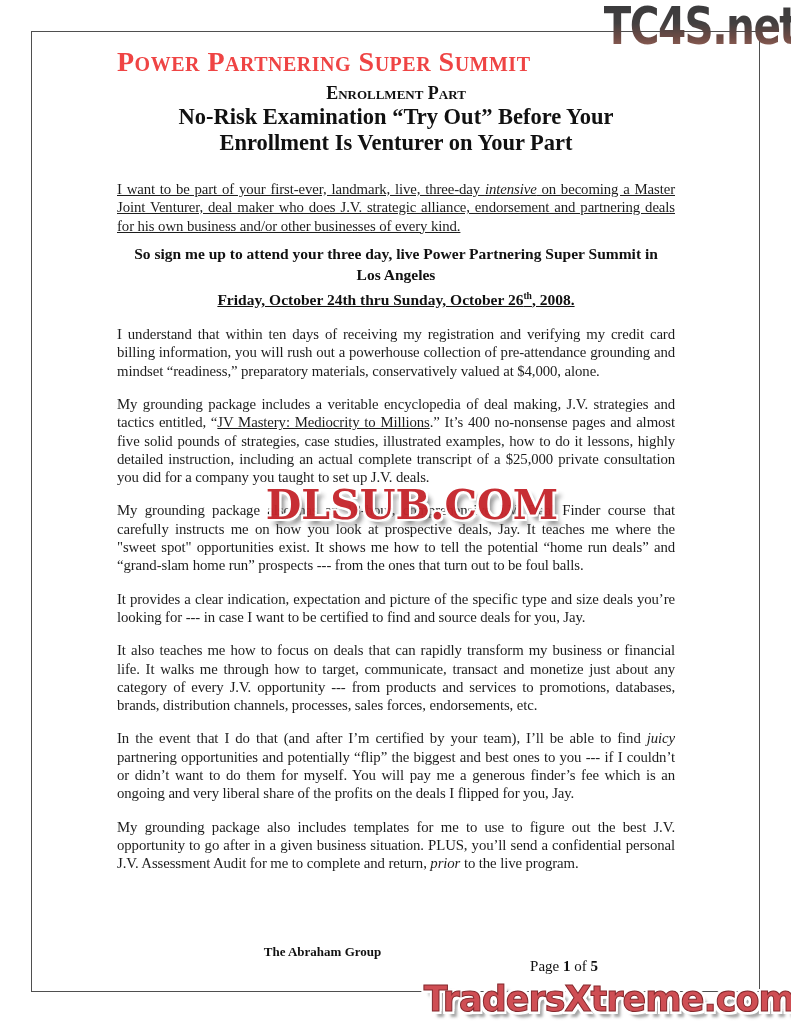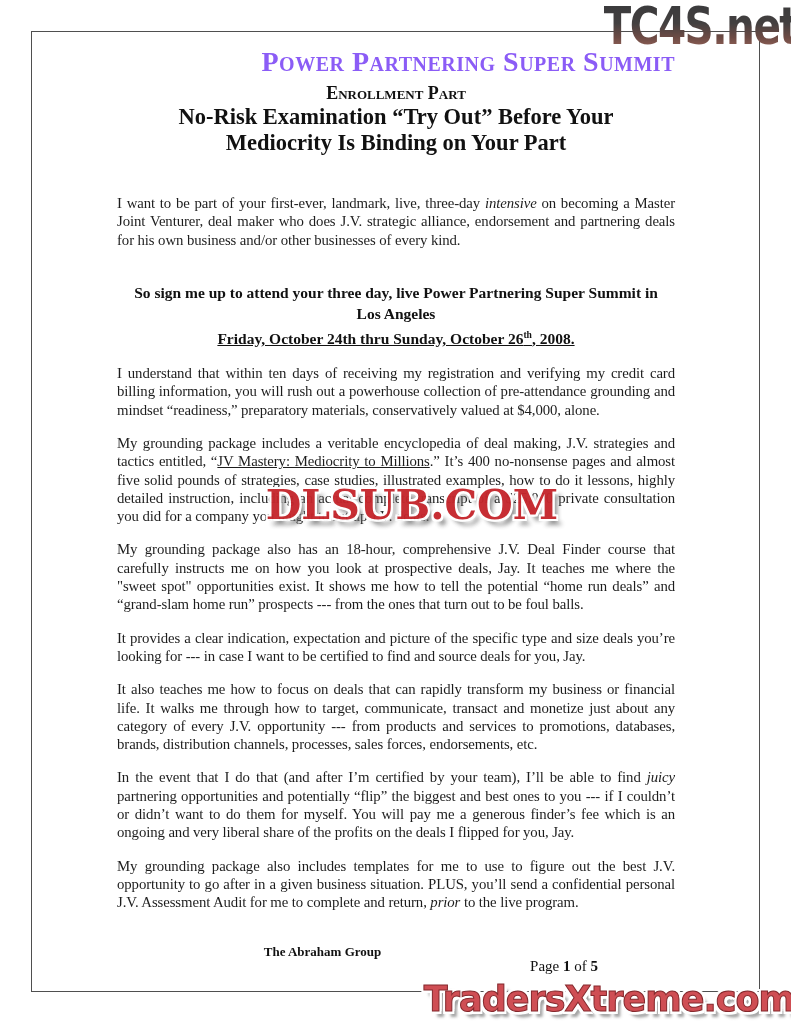--- a/index.html
+++ b/index.html
@@ -9,37 +9,37 @@
   }
   .frame{
     position:absolute;left:31px;top:31px;width:727px;height:959px;
     border:1px solid #4f4f4f;z-index:1;
   }
   .content{
     position:absolute;left:117px;top:46px;width:558px;z-index:2;
   }
   h1.title{
     font-size:28px;line-height:32px;font-weight:bold;font-variant:small-caps;
-    text-align:right;margin:0;letter-spacing:0.5px;color:#8b5cf6;
+    text-align:left;margin:0;letter-spacing:0.5px;color:#ef4444;
   }
   h2.subtitle{
     font-size:18px;line-height:22px;font-weight:bold;font-variant:small-caps;
     text-align:center;margin:4px 0 0 0;color:#111;
   }
   .tagline{
     font-size:22.5px;line-height:26px;font-weight:bold;text-align:center;color:#111;
   }
   p.body-p{
     font-size:14.8px;line-height:18.3px;text-align:justify;margin:15px 0 0 0;
     letter-spacing:-0.1px;
   }
-  p.body-p.first{margin-top:38px;}
+  p.body-p.first{margin-top:24px;text-decoration:underline;}
   .center-block{
     font-size:15.5px;line-height:21px;font-weight:bold;text-align:center;
-    margin:33px 0 0 0;color:#111;
+    margin:8px 0 0 0;color:#111;
   }
   .date-line{text-decoration:underline;}
   .seg-i{font-style:italic;}
   .seg-u{text-decoration:underline;}
   .seg-b{font-weight:bold;}
   .seg-sup{font-size:0.62em;vertical-align:super;}
   
   .wm-top{
     position:absolute;top:0px;right:-6px;z-index:6;
     font-family:"DejaVu Sans", sans-serif;font-weight:900;font-size:52px;line-height:52px;
@@ -87,21 +87,21 @@
 
 <div class="frame"></div>
 
 <div class="wm-top">TC4S.net</div>
 
 <div class="content">
   <h1 class="title">Power Partnering Super Summit</h1>
   <h2 class="subtitle">Enrollment Part</h2>
   <div class="tagline">
     <div>No-Risk Examination “Try Out” Before Your</div>
-    <div>Mediocrity Is Binding on Your Part</div>
+    <div>Enrollment Is Venturer on Your Part</div>
   </div>
 
   <p class="body-p first"><span>I want to be part of your first-ever, landmark, live, three-day </span><span class="seg-i">intensive</span><span> on becoming a Master Joint Venturer, deal maker who does J.V. strategic alliance, endorsement and partnering deals for his own business and/or other businesses of every kind.</span></p>
 
   <div class="center-block">
     <div>So sign me up to attend your three day, live Power Partnering Super Summit in</div>
     <div>Los Angeles</div>
     <div class="date-line"><span>Friday, October 24th thru Sunday, October 26</span><span class="seg-sup">th</span><span>, 2008.</span></div>
   </div>
 

